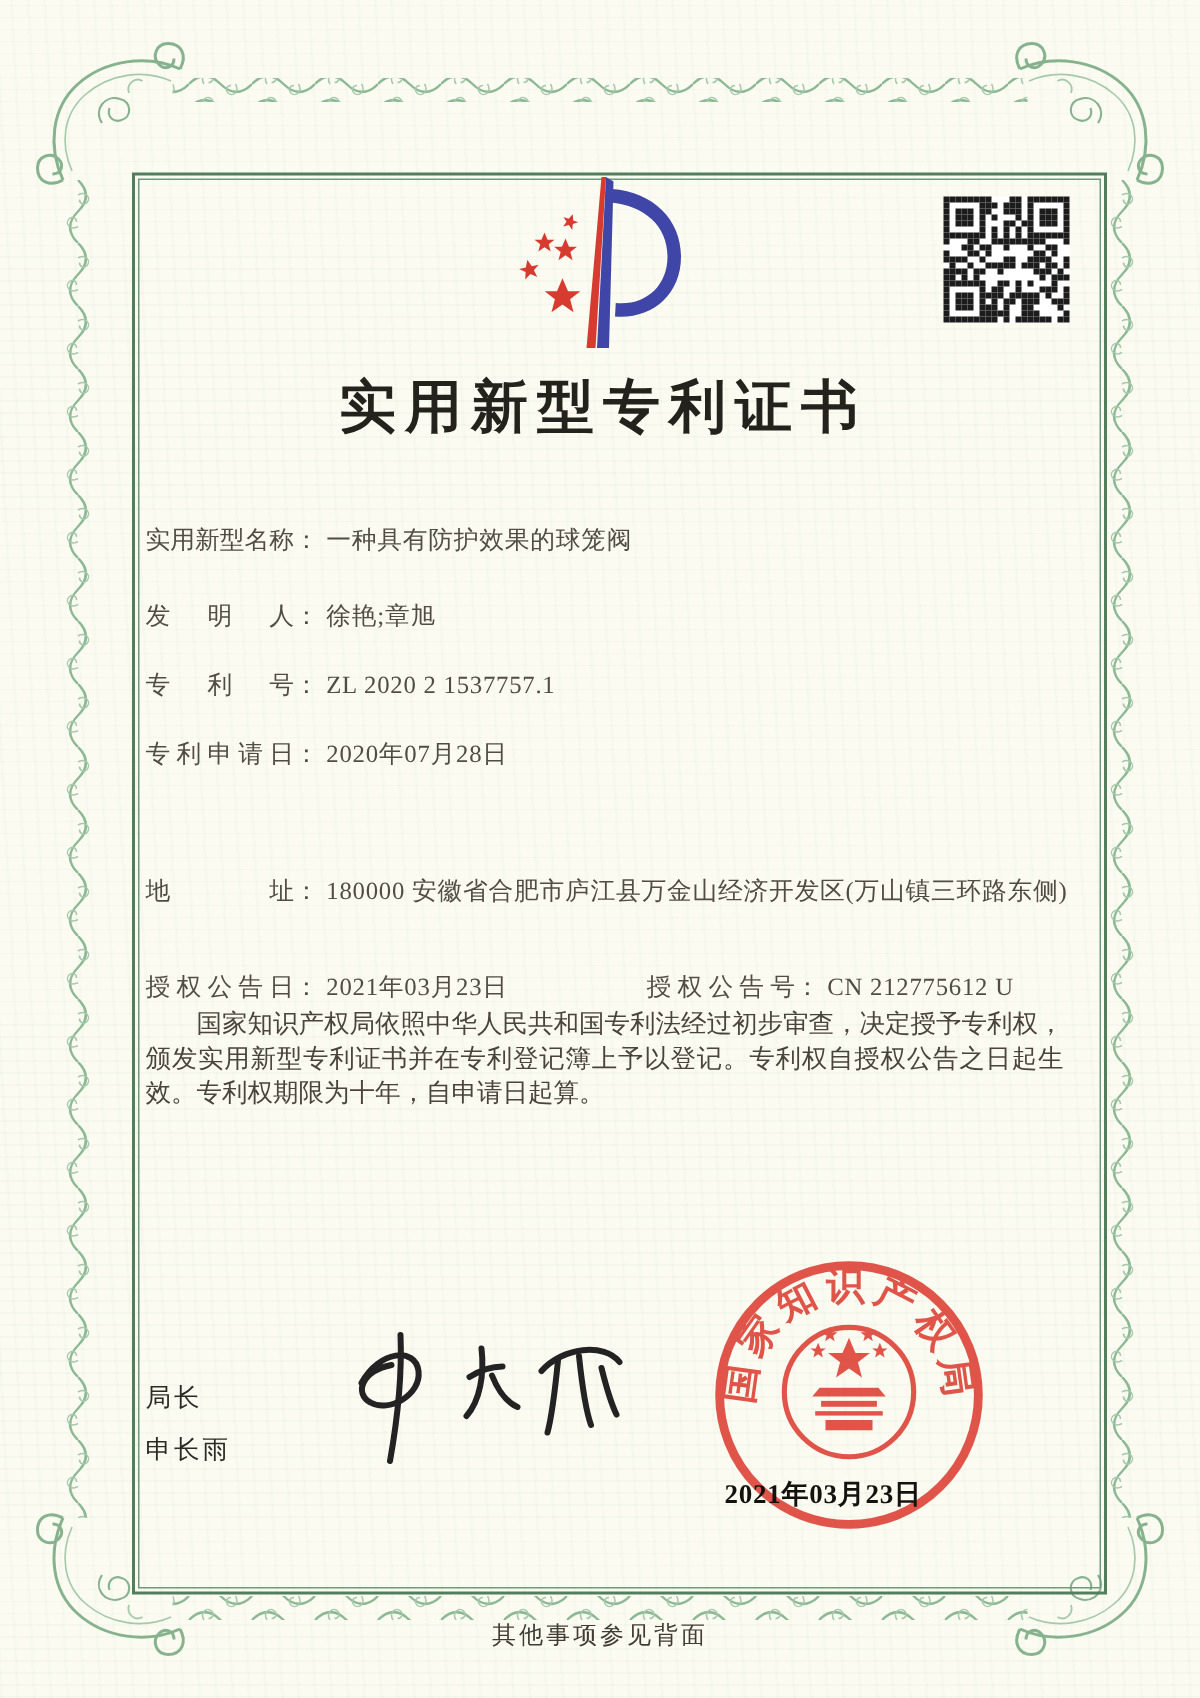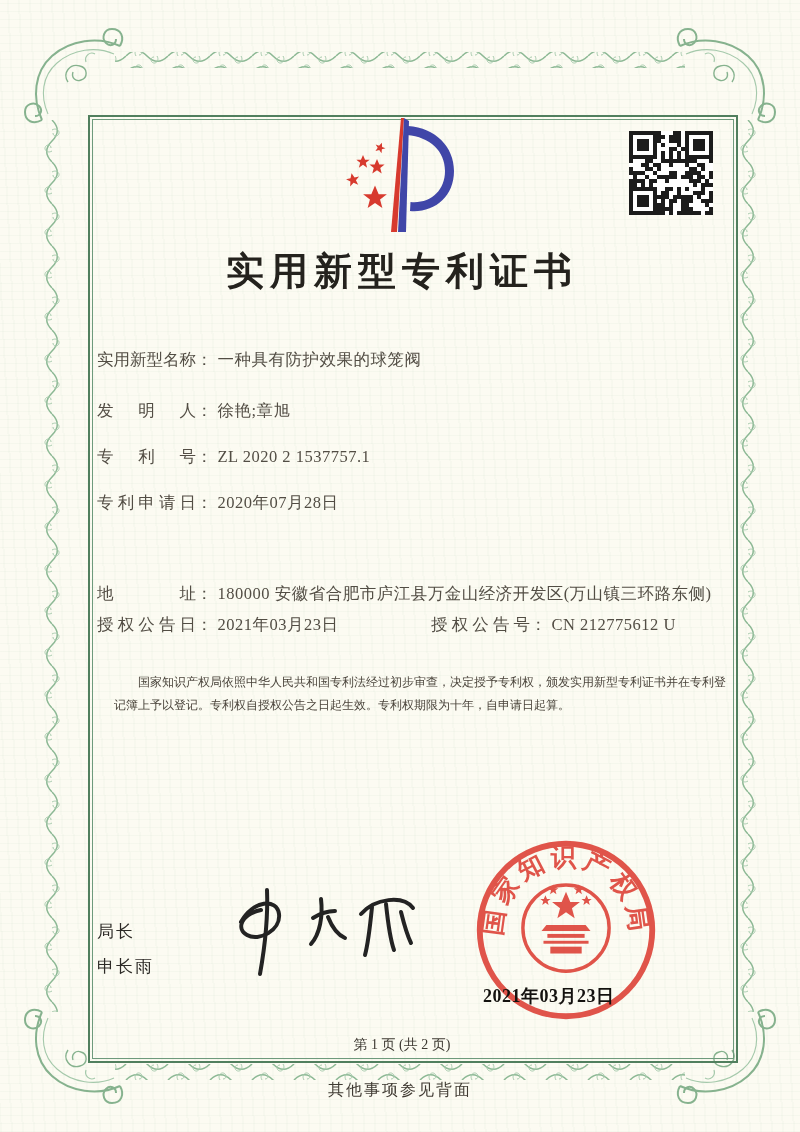--- a/index.html
+++ b/index.html
@@ -18,21 +18,21 @@
     border:2px solid #517f5e;box-sizing:border-box;}
   .inner-frame::after{content:"";position:absolute;inset:2px;border:1px solid #6e9a7c;}
   .cert-no{left:100px;top:133px;font-size:16px;color:#5a564c;letter-spacing:1px;}
   .title{left:77px;top:246px;width:650px;text-align:center;font-size:38px;font-weight:bold;
     color:#24221d;letter-spacing:6px;white-space:nowrap;}
   .field-row{left:97px;width:616px;font-size:16.5px;color:#524d44;line-height:1.5;}
   .flabel{display:inline-block;width:99px;text-align:justify;text-align-last:justify;vertical-align:top;}
   .colon{vertical-align:top;}
   .fvalue{display:inline-block;vertical-align:top;margin-left:5px;max-width:498px;letter-spacing:0.5px;}
   .grant-col2{position:absolute;left:293px;top:0;white-space:nowrap;margin-left:41px;}
-  .body-text{left:114px;top:671px;width:612px;font-size:12px;line-height:23px;
+  .body-text{left:97px;top:671px;width:612px;font-size:17px;line-height:23px;
     color:#4a443b;text-align:justify;}
   .body-text p{margin:0;text-indent:2em;}
   .signer{left:97px;font-size:17px;color:#2c2a26;letter-spacing:2px;}
   .signature{left:215px;top:882px;}
   .seal{left:468px;top:832px;z-index:2;}
   .seal-date{left:483px;top:984px;width:180px;font-size:18px;font-weight:bold;color:#14120f;
     letter-spacing:0.5px;z-index:3;white-space:nowrap;}
   .page-num{left:77px;top:1036px;width:650px;text-align:center;font-size:14px;color:#3c3831;}
   .back-note{left:0;top:1080px;width:800px;text-align:center;font-size:16px;color:#403b33;letter-spacing:2px;}
   .qr{left:629px;top:131px;width:84px;height:84px;background:#fff;}
@@ -351,21 +351,21 @@
   </div>
   <div class="abs field-row" style="top:445px;">
     <span class="flabel">专利号</span><span class="colon">：</span><span class="fvalue">ZL 2020 2 1537757.1</span>
   </div>
   <div class="abs field-row" style="top:491px;">
     <span class="flabel">专利申请日</span><span class="colon">：</span><span class="fvalue">2020年07月28日</span>
   </div>
   <div class="abs field-row" style="top:582px;">
     <span class="flabel">地址</span><span class="colon">：</span><span class="fvalue">180000 安徽省合肥市庐江县万金山经济开发区(万山镇三环路东侧)</span>
   </div>
-  <div class="abs field-row" style="top:613px;">
+  <div class="abs field-row" style="top:646px;">
     <span class="flabel">授权公告日</span><span class="colon">：</span><span class="fvalue">2021年03月23日</span>
     <span class="grant-col2">
       <span class="flabel">授权公告号</span><span class="colon">：</span><span class="fvalue">CN 212775612 U</span>
     </span>
   </div>
 
   <div class="abs body-text">
     <p>国家知识产权局依照中华人民共和国专利法经过初步审查，决定授予专利权，颁发实用新型专利证书并在专利登记簿上予以登记。专利权自授权公告之日起生效。专利权期限为十年，自申请日起算。</p>
   </div>
 
@@ -403,17 +403,16 @@
         <path d="M75,101 L125,101 L120,95 L80,95 Z"></path>
         <rect x="81" y="104" width="38" height="4"></rect>
         <rect x="77" y="111" width="46" height="3"></rect>
         <rect x="84" y="117" width="32" height="7"></rect>
       </g>
     </g>
   </svg>
 
   <div class="abs seal-date">2021年03月23日</div>
 
-  <div class="abs page-num">第 1 页 (共 2 页)</div>
 
   <div class="abs back-note">其他事项参见背面</div>
 
 </div>
 
 </body></html>

